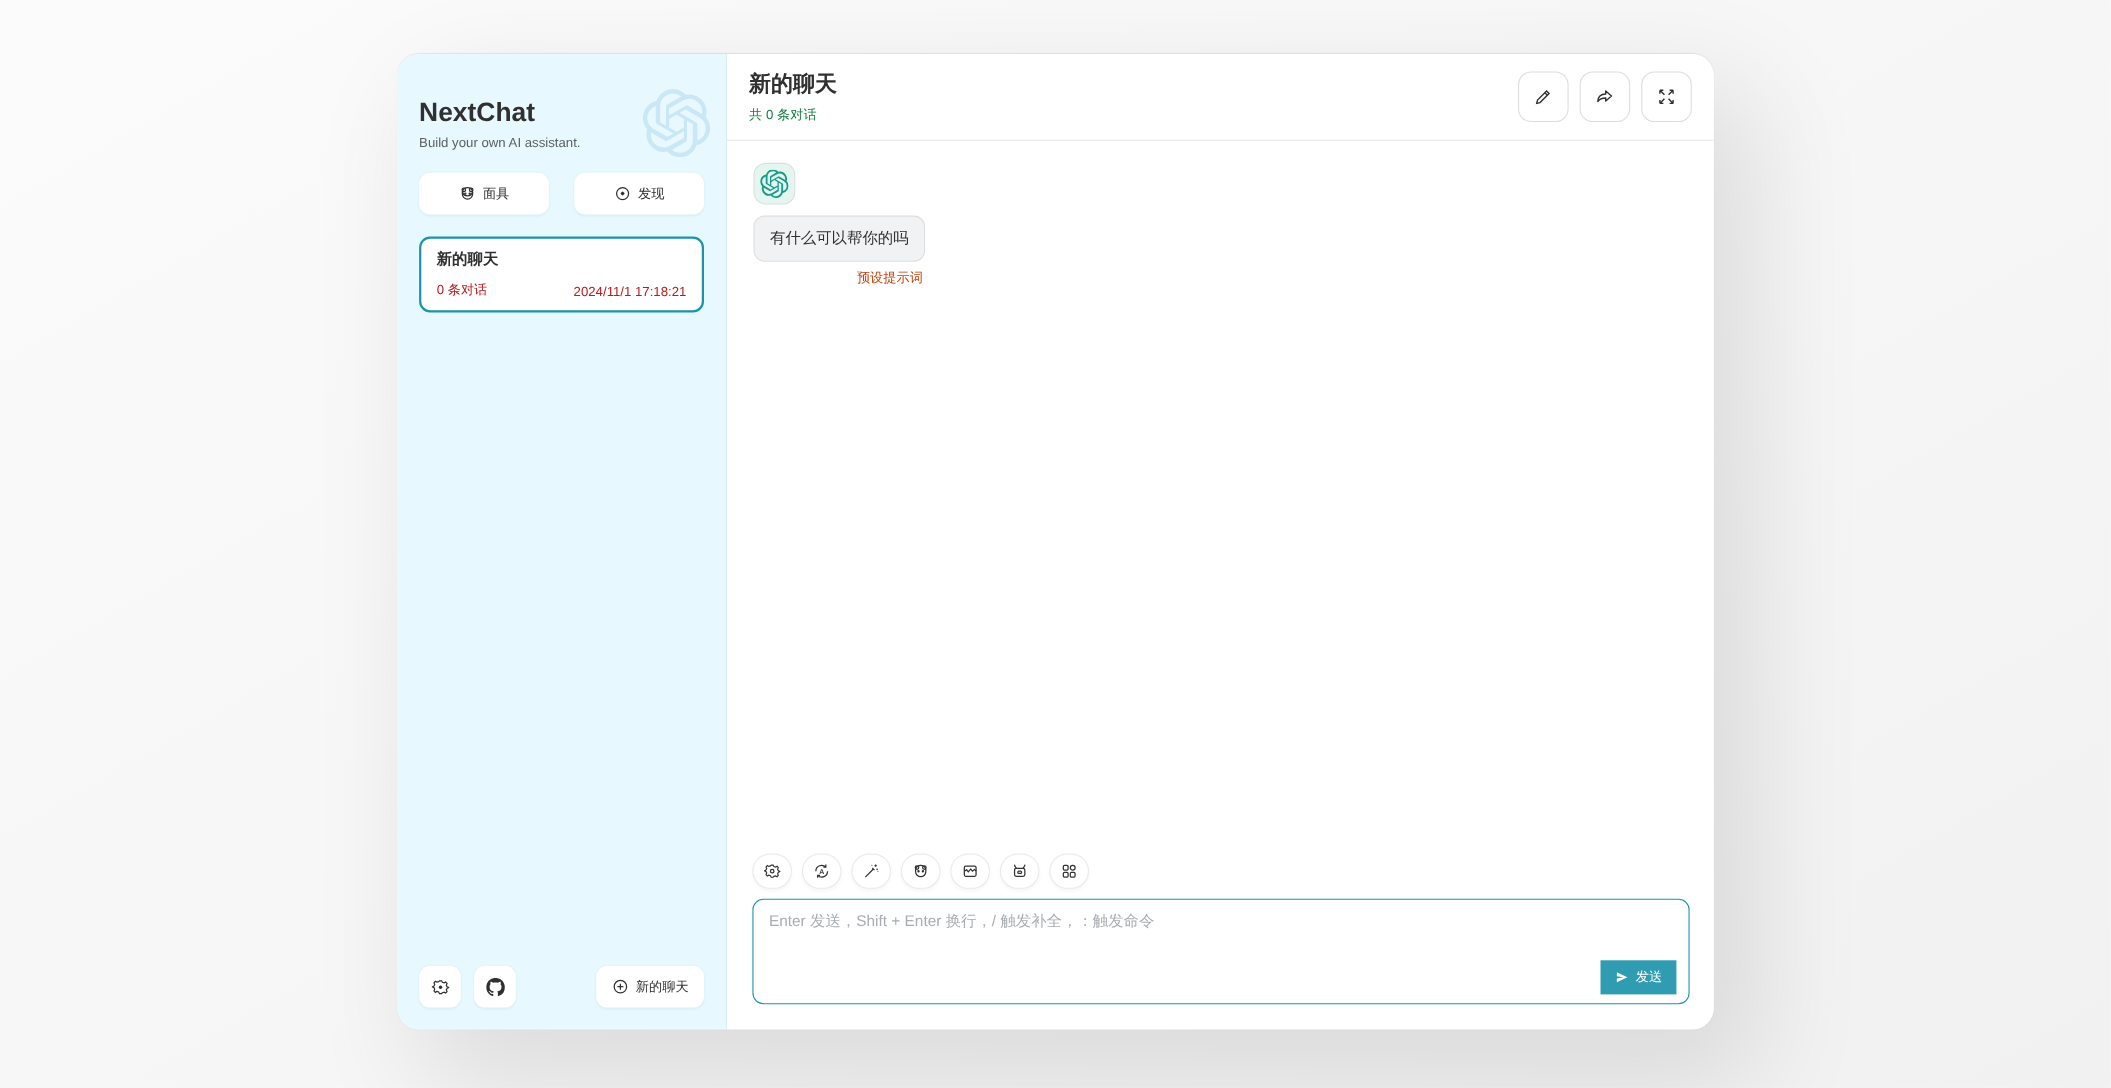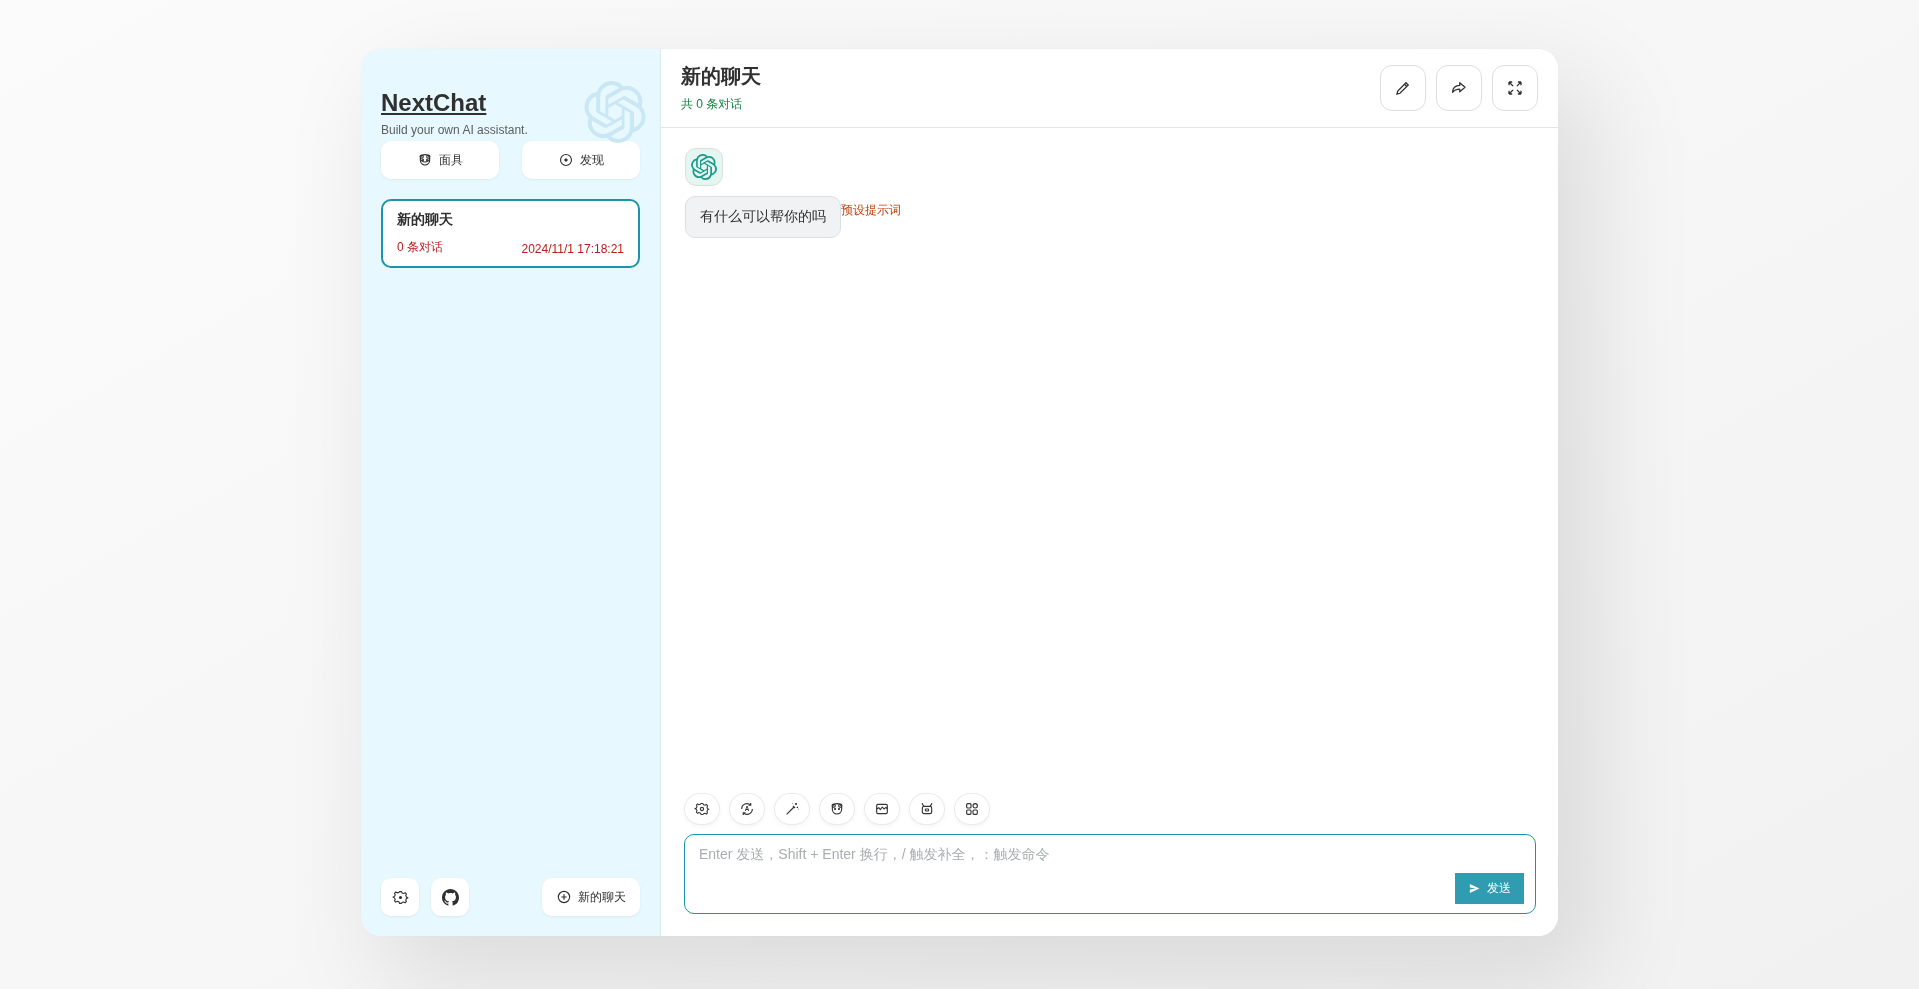--- a/index.html
+++ b/index.html
@@ -14,27 +14,27 @@
     background:#ffffff; border-radius:20px; display:flex; overflow:hidden;
     box-shadow:30px 40px 100px 10px rgba(0,0,0,0.10), 0 0 1px rgba(0,0,0,0.08);
   }
   
   .sidebar {
     width:300px; min-width:300px; background:#e7f8ff; position:relative;
     padding:20px; display:flex; flex-direction:column;
     border-right:1px solid rgba(0,0,0,0.05);
   }
   .sidebar-header { position:relative; margin-top:20px; }
-  .sidebar-title { font-size:24px; font-weight:bold; color:#303030;text-decoration:underline; }
+  .sidebar-title { font-size:24px; font-weight:bold; color:#303030; }
   .sidebar-subtitle { font-size:12px; color:#5b6064; margin-top:6px; }
   .sidebar-logo {
     position:absolute; top:-8px; right:-6px; width:62px; height:62px;
     color:#c7e6f5; opacity:.9;
   }
-  .sidebar-actions { display:flex; gap:23px; margin-top:4px; }
+  .sidebar-actions { display:flex; gap:23px; margin-top:20px; }
   .sidebar-action-btn {
     flex:1; height:38px; background:#ffffff; border:none; border-radius:10px;
     display:flex; align-items:center; justify-content:center; gap:6px;
     font-size:12px; color:#303030; cursor:pointer;
     box-shadow:0 1px 3px rgba(0,0,0,0.06);
   }
   .sidebar-action-btn svg { width:16px; height:16px; }
   .chat-list { margin-top:20px; }
   .chat-item {
     background:#ffffff; border:2px solid #1d93ab; border-radius:10px;
@@ -76,39 +76,39 @@
     cursor:pointer; color:#303030;
   }
   .hdr-btn svg { width:18px; height:18px; }
   .chat-body { flex:1; padding:20px 24px; overflow:hidden; }
   .avatar {
     width:38px; height:38px; border-radius:11px; background:#e3f6ef;
     border:1px solid #dedede; display:flex; align-items:center; justify-content:center;
     color:#1d9a8a;
   }
   .avatar svg { width:26px; height:26px; }
-  .msg-block { display:inline-flex; flex-direction:row; margin-top:10px; }
+  .msg-block { display:inline-flex; flex-direction:column; margin-top:10px; }
   .msg-bubble {
     background:#f1f2f3; border:1px solid #dedede; border-radius:10px;
     padding:11px 14px; font-size:14px; color:#303030;
   }
   .msg-hint { font-size:12px; color:#c2410c; text-align:right; margin-top:6px; padding-right:2px; }
   
   .chat-input-panel { padding:0 22px 18px 23px; }
   .input-toolbar { display:flex; gap:9px; margin-bottom:9px; }
   .tool-btn {
     min-width:36px; height:32px; padding:0 9px; background:#ffffff;
     border:1px solid rgba(0,0,0,0.08); border-radius:20px; cursor:pointer;
     display:flex; align-items:center; justify-content:center; color:#333333;
     box-shadow:0 2px 4px rgba(0,0,0,0.04);
   }
   .tool-btn svg { width:16px; height:16px; }
   .input-wrap { position:relative; }
   .chat-textarea {
-    width:100%; height:80px; border:1px solid #1d93ab; border-radius:10px;
+    width:100%; height:96px; border:1px solid #1d93ab; border-radius:10px;
     padding:11px 90px 11px 14px; font-size:14px; resize:none; outline:none;
     font-family:"Liberation Sans","DejaVu Sans",sans-serif; color:#303030;
     background:#ffffff;
   }
   .chat-textarea::placeholder { color:#a9adb1; }
   .send-btn {
     position:absolute; right:12px; bottom:14px; height:31px;
     background:#2f9cb2; color:#ffffff; border:none; border-radius:0;
     display:flex; align-items:center; gap:6px; padding:0 13px;
     font-size:12px; cursor:pointer;

